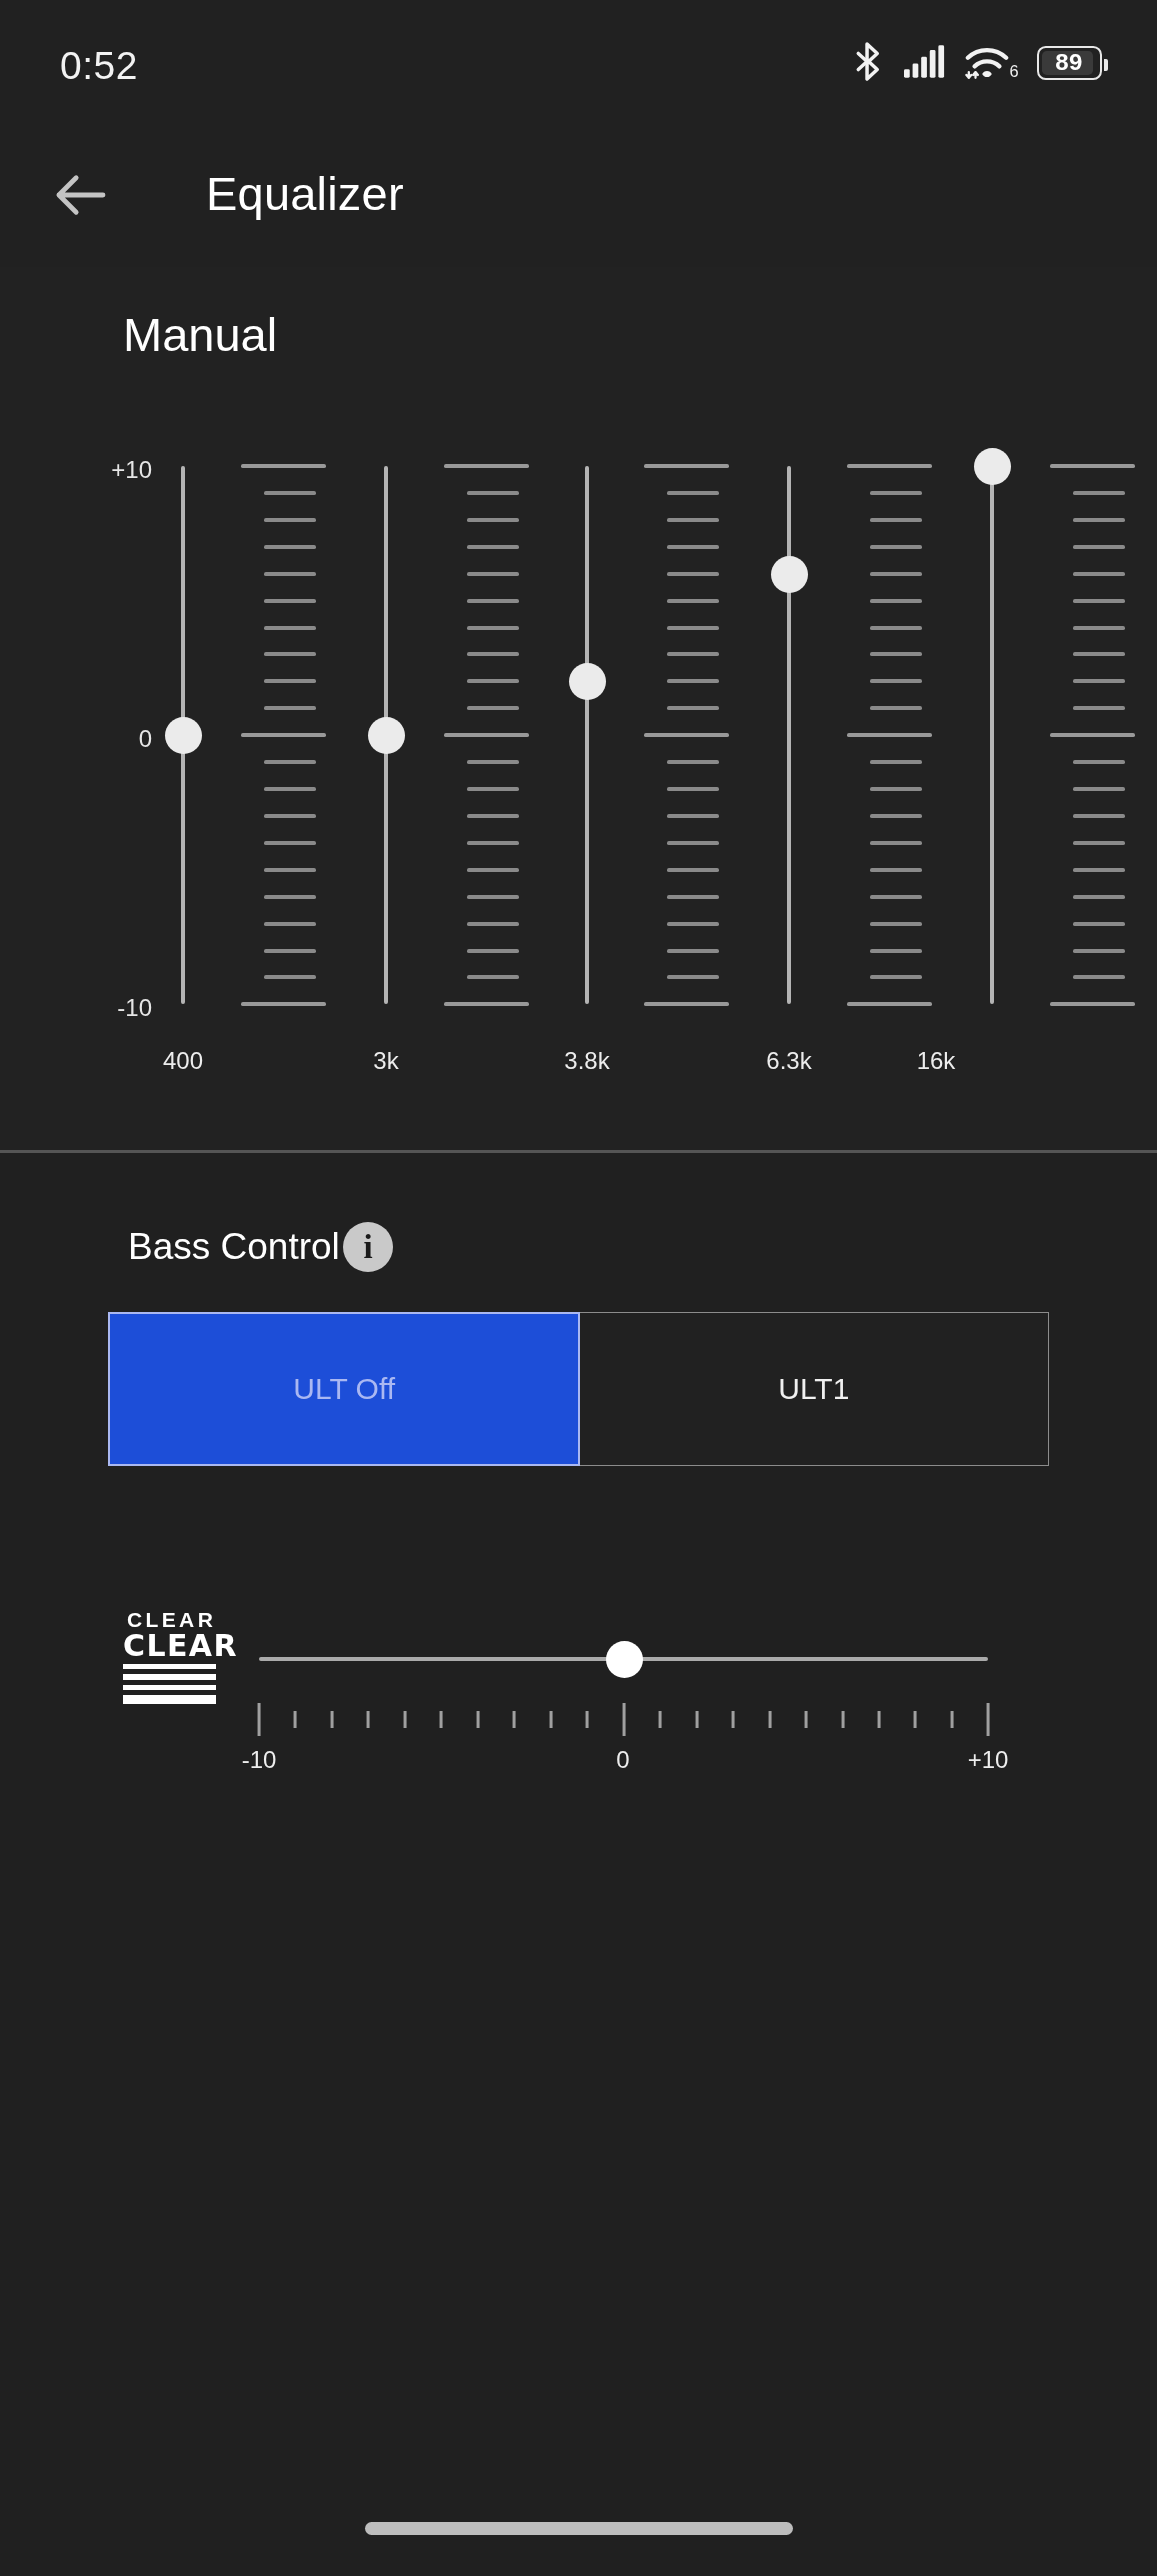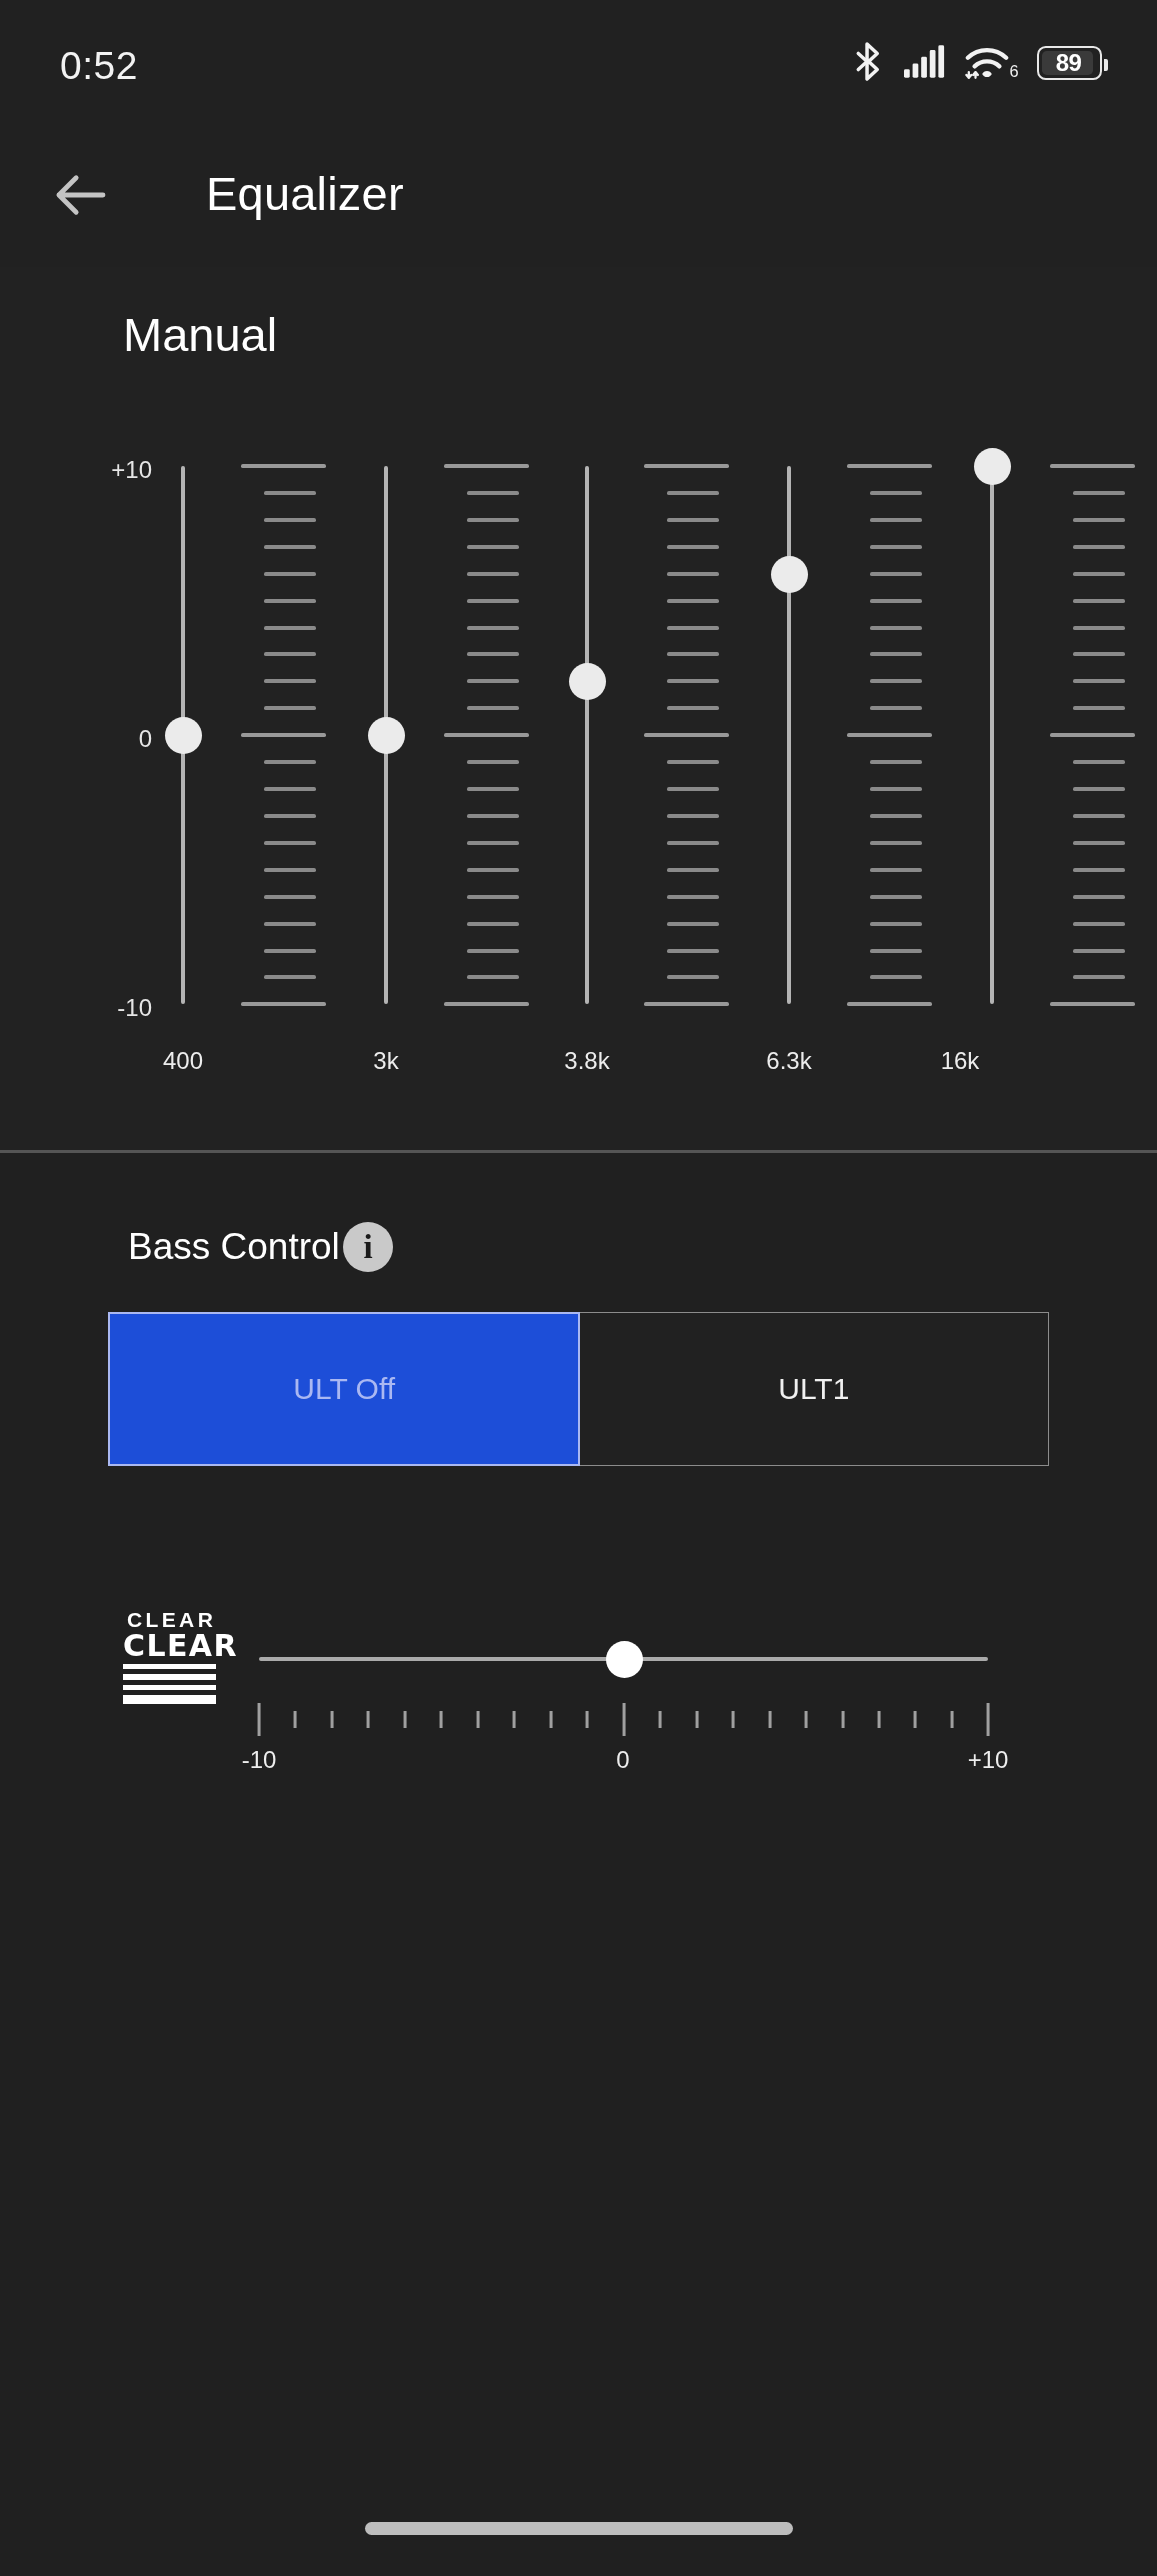--- a/index.html
+++ b/index.html
@@ -38,21 +38,21 @@
   .batt::after {
     content:""; position:absolute; right:-7.7px; top:10.6px;
     width:3.9px; height:12.5px; background:#e8e8e8; border-radius:0 1.9px 1.9px 0;
   }
   .batt-fill {
     position:absolute; left:2.9px; top:2.9px; bottom:2.9px; width:51px;
     background:#3a3a3a; border-radius:4.8px;
   }
   .batt-num {
     position:relative; font-size:24px; color:#ffffff; font-weight:700;
-    letter-spacing:-0.5px; z-index:2; padding-right:1.9px;
+    letter-spacing:-0.5px; z-index:2; padding-right:1.9px;font-family:Liberation Mono, monospace;
   }
 
   
   .appbar {
     position:absolute; top:121px; left:0; width:1158px; height:147px;
     background:#212121;
   }
   .back-btn {
     position:absolute; left:50px; top:44px; width:60px; height:60px;
     display:flex; align-items:center; justify-content:center; cursor:pointer;
@@ -389,21 +389,21 @@
             <div class="eq-tick minor" style="top: 485px;"></div>
             <div class="eq-tick minor" style="top: 511px;"></div>
             <div class="eq-tick major" style="top: 538px;"></div>
           </div>
         </div>
       <div id="eq-freqs">
           <div class="eq-freq" style="left: 183px; top: 606px;">400</div>
           <div class="eq-freq" style="left: 386px; top: 606px;">3k</div>
           <div class="eq-freq" style="left: 587px; top: 606px;">3.8k</div>
           <div class="eq-freq" style="left: 789px; top: 606px;">6.3k</div>
-          <div class="eq-freq" style="left: 960px; top: 606px;">16k</div>
+          <div class="eq-freq" style="left: 936px; top: 606px;">16k</div>
         </div>
     </div>
   </div>
 
   <div class="divider"></div>
 
   <div class="bass-section">
     <div class="bass-label">Bass Control</div>
     <div class="info-icon">i</div>
 

